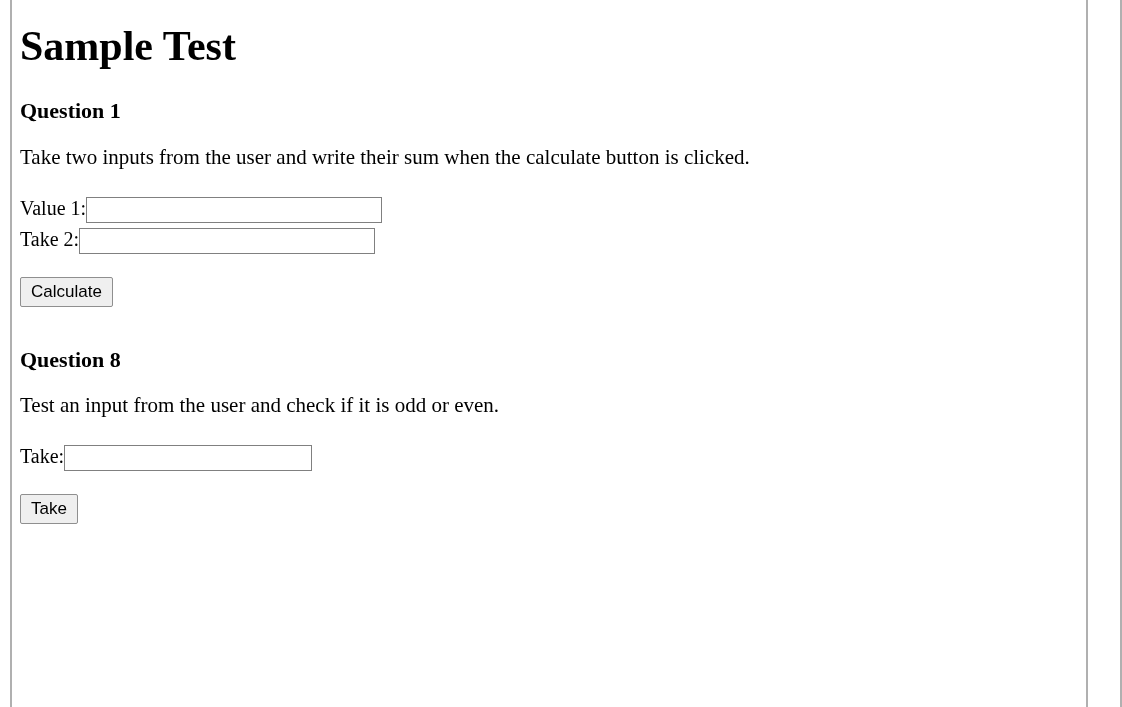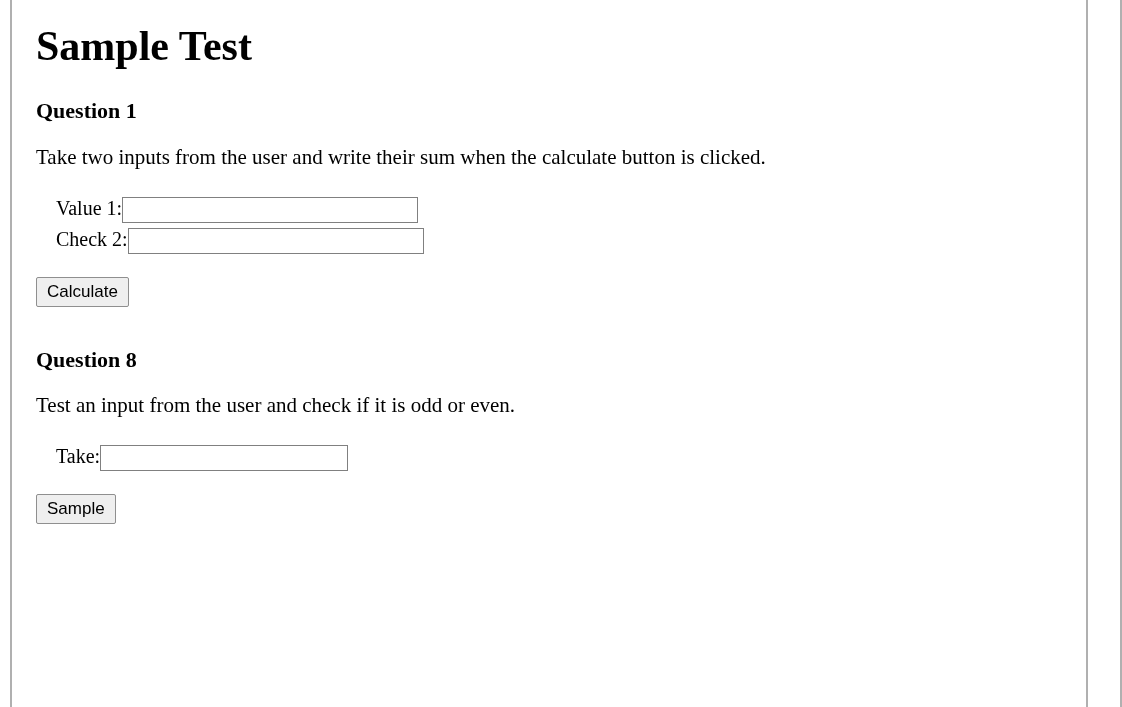--- a/index.html
+++ b/index.html
@@ -16,21 +16,21 @@
     }
     .frame {
       position: absolute;
       left: 10px;
       top: 0px;
       width: 1078px;
       height: 707px;
       border-left: 2px solid #b0b0b0;
       border-right: 2px solid #b0b0b0;
       box-sizing: border-box;
-      padding: 6px 8px 0 24px;
+      padding: 6px 8px 0 8px;
       font-family: "Times New Roman", Times, serif;
       color: #000;
     }
     .scroll-right {
       position: absolute;
       top: 0;
       right: 0;
       width: 2px;
       height: 707px;
       background: #b0b0b0;
@@ -52,21 +52,20 @@
       margin: 16px 0 22px 0;
       line-height: 1.35;
     }
     .field-row {
       font-size: 20px;
       margin: 0;
       line-height: 1.55;
     }
     .field-row label {
       display: inline-block;
-      margin-left: 20px;
     }
     .text-input {
       font-family: Arial, Helvetica, sans-serif;
       font-size: 16px;
       height: 26px;
       width: 296px;
       padding: 2px 4px;
       box-sizing: border-box;
       border: 1px solid #808080;
       background: #ffffff;
@@ -99,35 +98,35 @@
     <h1 class="page-title">Sample Test</h1>
 
     <h2 class="question-heading">Question 1</h2>
 
     <p class="prompt">Take two inputs from the user and write their sum when the calculate button is clicked.</p>
 
     <div class="field-row">
       <label>Value 1: </label><input type="text" class="text-input" value="" style="">
     </div>
     <div class="field-row">
-      <label>Check 2: </label><input type="text" class="text-input" value="" style="">
+      <label>Take 2: </label><input type="text" class="text-input" value="" style="">
     </div>
 
     <div class="btn-wrap">
       <button class="btn">Calculate</button>
     </div>
 
     <div class="q2-spacer"></div>
     <h2 class="question-heading">Question 8</h2>
 
     <p class="prompt">Test an input from the user and check if it is odd or even.</p>
 
     <div class="field-row">
       <label>Take: </label><input type="text" class="text-input small" value="" style="">
     </div>
 
     <div class="btn-wrap">
-      <button class="btn">Sample</button>
+      <button class="btn">Take</button>
     </div>
 
   </div>
   <div class="scroll-right"></div>
 </div>
 
 </body></html>

